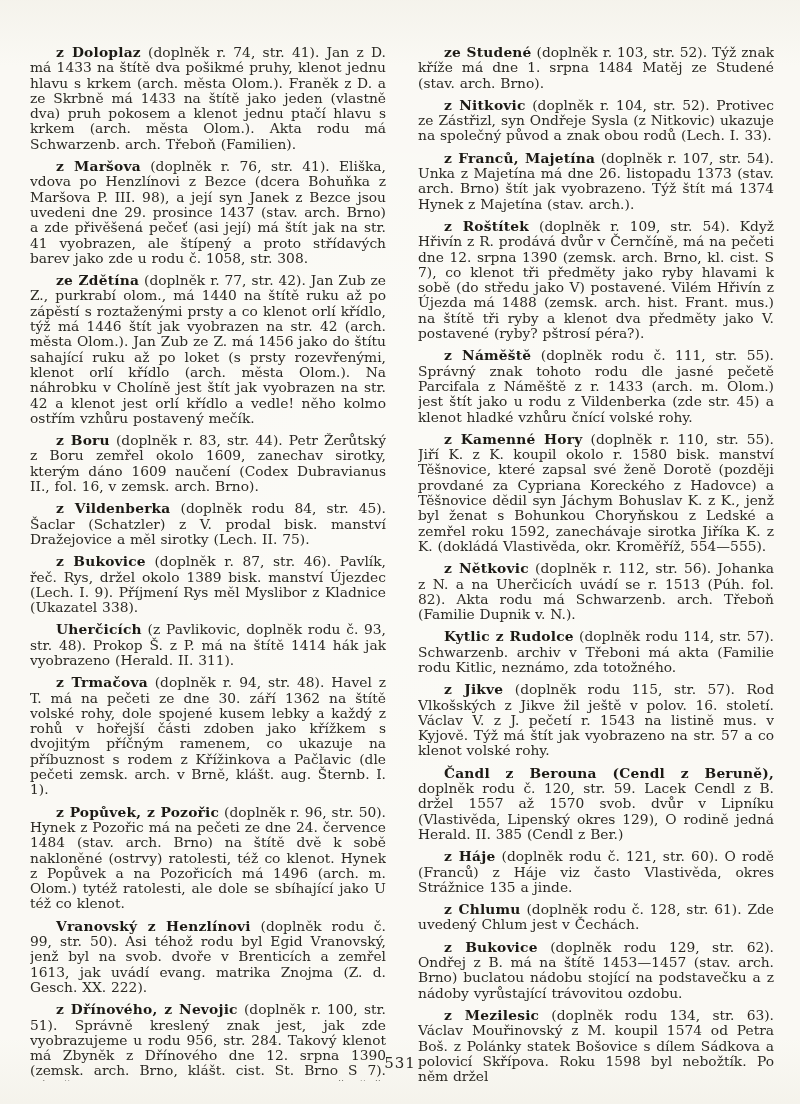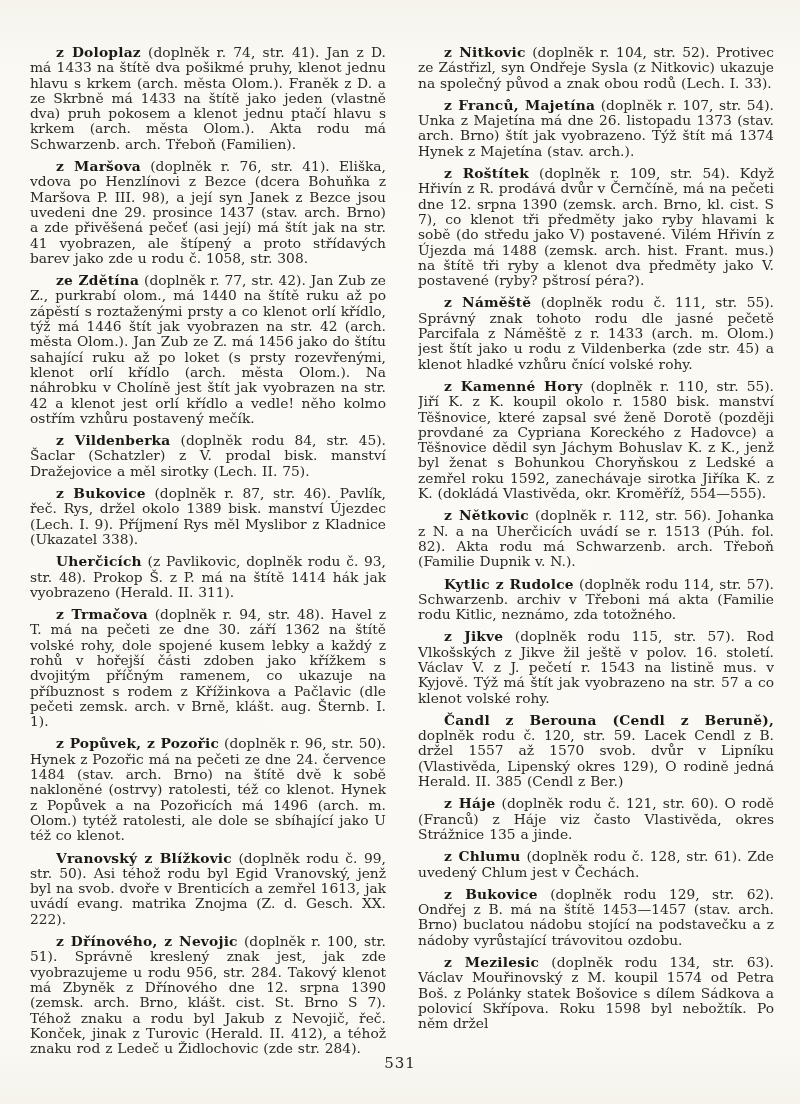--- a/index.html
+++ b/index.html
@@ -70,29 +70,31 @@
 </head>
 <body>
 
 <div class="page">
   <div class="paper-tint"></div>
   <div class="columns">
     <div class="column" id="col-left">
         <p class="entry"><b class="head">z Doloplaz</b> (doplněk r. 74, str. 41). Jan z D. má 1433 na štítě dva pošikmé pruhy, klenot jednu hlavu s krkem (arch. města Olom.). Franěk z D. a ze Skrbně má 1433 na štítě jako jeden (vlastně dva) pruh pokosem a klenot jednu ptačí hlavu s krkem (arch. města Olom.). Akta rodu má Schwarzenb. arch. Třeboň (Familien).</p>
         <p class="entry"><b class="head">z Maršova</b> (doplněk r. 76, str. 41). Eliška, vdova po Henzlínovi z Bezce (dcera Bohuňka z Maršova P. III. 98), a její syn Janek z Bezce jsou uvedeni dne 29. prosince 1437 (stav. arch. Brno) a zde přivěšená pečeť (asi její) má štít jak na str. 41 vyobrazen, ale štípený a proto střídavých barev jako zde u rodu č. 1058, str. 308.</p>
         <p class="entry"><b class="head">ze Zdětína</b> (doplněk r. 77, str. 42). Jan Zub ze Z., purkrabí olom., má 1440 na štítě ruku až po zápěstí s roztaženými prsty a co klenot orlí křídlo, týž má 1446 štít jak vyobrazen na str. 42 (arch. města Olom.). Jan Zub ze Z. má 1456 jako do štítu sahající ruku až po loket (s prsty rozevřenými, klenot orlí křídlo (arch. města Olom.). Na náhrobku v Cholíně jest štít jak vyobrazen na str. 42 a klenot jest orlí křídlo a vedle! něho kolmo ostřím vzhůru postavený mečík.</p>
+        <p class="entry"><b class="head">z Boru</b> (doplněk r. 83, str. 44). Petr Žerůtský z Boru zemřel okolo 1609, zanechav sirotky, kterým dáno 1609 naučení (Codex Dubravianus II., fol. 16, v zemsk. arch. Brno).</p>
         <p class="entry"><b class="head">z Vildenberka</b> (doplněk rodu 84, str. 45). Šaclar (Schatzler) z V. prodal bisk. manství Dražejovice a měl sirotky (Lech. II. 75).</p>
         <p class="entry"><b class="head">z Bukovice</b> (doplněk r. 87, str. 46). Pavlík, řeč. Rys, držel okolo 1389 bisk. manství Újezdec (Lech. I. 9). Příjmení Rys měl Myslibor z Kladnice (Ukazatel 338).</p>
         <p class="entry"><b class="head">Uherčicích</b> (z Pavlikovic, doplněk rodu č. 93, str. 48). Prokop Š. z P. má na štítě 1414 hák jak vyobrazeno (Herald. II. 311).</p>
         <p class="entry"><b class="head">z Trmačova</b> (doplněk r. 94, str. 48). Havel z T. má na pečeti ze dne 30. září 1362 na štítě volské rohy, dole spojené kusem lebky a každý z rohů v hořejší části zdoben jako křížkem s dvojitým příčným ramenem, co ukazuje na příbuznost s rodem z Křížinkova a Pačlavic (dle pečeti zemsk. arch. v Brně, klášt. aug. Šternb. I. 1).</p>
         <p class="entry"><b class="head">z Popůvek, z Pozořic</b> (doplněk r. 96, str. 50). Hynek z Pozořic má na pečeti ze dne 24. července 1484 (stav. arch. Brno) na štítě dvě k sobě nakloněné (ostrvy) ratolesti, též co klenot. Hynek z Popůvek a na Pozořicích má 1496 (arch. m. Olom.) tytéž ratolesti, ale dole se sbíhající jako U též co klenot.</p>
-        <p class="entry"><b class="head">Vranovský z Blížkovic</b> (doplněk rodu č. 99, str. 50). Asi téhož rodu byl Egid Vranovský, jenž byl na svob. dvoře v Brenticích a zemřel 1613, jak uvádí evang. matrika Znojma (Z. d. Gesch. XX. 222).</p>
+        <p class="entry"><b class="head">Vranovský z Henzlínovi</b> (doplněk rodu č. 99, str. 50). Asi téhož rodu byl Egid Vranovský, jenž byl na svob. dvoře v Brenticích a zemřel 1613, jak uvádí evang. matrika Znojma (Z. d. Gesch. XX. 222).</p>
         <p class="entry"><b class="head">z Dřínového, z Nevojic</b> (doplněk r. 100, str. 51). Správně kreslený znak jest, jak zde vyobrazujeme u rodu 956, str. 284. Takový klenot má Zbyněk z Dřínového dne 12. srpna 1390 (zemsk. arch. Brno, klášt. cist. St. Brno S 7). Téhož znaku a rodu byl Jakub z Nevojič, řeč. Konček, jinak z Turovic (Herald. II. 412), a téhož znaku rod z Ledeč u Židlochovic (zde str. 284).</p>
       </div>
     <div class="column" id="col-right">
+        <p class="entry"><b class="head">ze Studené</b> (doplněk r. 103, str. 52). Týž znak kříže má dne 1. srpna 1484 Matěj ze Studené (stav. arch. Brno).</p>
         <p class="entry"><b class="head">z Nitkovic</b> (doplněk r. 104, str. 52). Protivec ze Zástřizl, syn Ondřeje Sysla (z Nitkovic) ukazuje na společný původ a znak obou rodů (Lech. I. 33).</p>
         <p class="entry"><b class="head">z Franců, Majetína</b> (doplněk r. 107, str. 54). Unka z Majetína má dne 26. listopadu 1373 (stav. arch. Brno) štít jak vyobrazeno. Týž štít má 1374 Hynek z Majetína (stav. arch.).</p>
         <p class="entry"><b class="head">z Roštítek</b> (doplněk r. 109, str. 54). Když Hřivín z R. prodává dvůr v Černčíně, má na pečeti dne 12. srpna 1390 (zemsk. arch. Brno, kl. cist. S 7), co klenot tři předměty jako ryby hlavami k sobě (do středu jako V) postavené. Vilém Hřivín z Újezda má 1488 (zemsk. arch. hist. Frant. mus.) na štítě tři ryby a klenot dva předměty jako V. postavené (ryby? pštrosí péra?).</p>
         <p class="entry"><b class="head">z Náměště</b> (doplněk rodu č. 111, str. 55). Správný znak tohoto rodu dle jasné pečetě Parcifala z Náměště z r. 1433 (arch. m. Olom.) jest štít jako u rodu z Vildenberka (zde str. 45) a klenot hladké vzhůru čnící volské rohy.</p>
         <p class="entry"><b class="head">z Kamenné Hory</b> (doplněk r. 110, str. 55). Jiří K. z K. koupil okolo r. 1580 bisk. manství Těšnovice, které zapsal své ženě Dorotě (později provdané za Cypriana Koreckého z Hadovce) a Těšnovice dědil syn Jáchym Bohuslav K. z K., jenž byl ženat s Bohunkou Choryňskou z Ledské a zemřel roku 1592, zanechávaje sirotka Jiříka K. z K. (dokládá Vlastivěda, okr. Kroměříž, 554—555).</p>
         <p class="entry"><b class="head">z Nětkovic</b> (doplněk r. 112, str. 56). Johanka z N. a na Uherčicích uvádí se r. 1513 (Púh. fol. 82). Akta rodu má Schwarzenb. arch. Třeboň (Familie Dupnik v. N.).</p>
         <p class="entry"><b class="head">Kytlic z Rudolce</b> (doplněk rodu 114, str. 57). Schwarzenb. archiv v Třeboni má akta (Familie rodu Kitlic, neznámo, zda totožného.</p>
         <p class="entry"><b class="head">z Jikve</b> (doplněk rodu 115, str. 57). Rod Vlkošských z Jikve žil ještě v polov. 16. století. Václav V. z J. pečetí r. 1543 na listině mus. v Kyjově. Týž má štít jak vyobrazeno na str. 57 a co klenot volské rohy.</p>
         <p class="entry"><b class="head">Čandl z Berouna (Cendl z Beruně),</b> doplněk rodu č. 120, str. 59. Lacek Cendl z B. držel 1557 až 1570 svob. dvůr v Lipníku (Vlastivěda, Lipenský okres 129), O rodině jedná Herald. II. 385 (Cendl z Ber.)</p>
         <p class="entry"><b class="head">z Háje</b> (doplněk rodu č. 121, str. 60). O rodě (Franců) z Háje viz často Vlastivěda, okres Strážnice 135 a jinde.</p>

